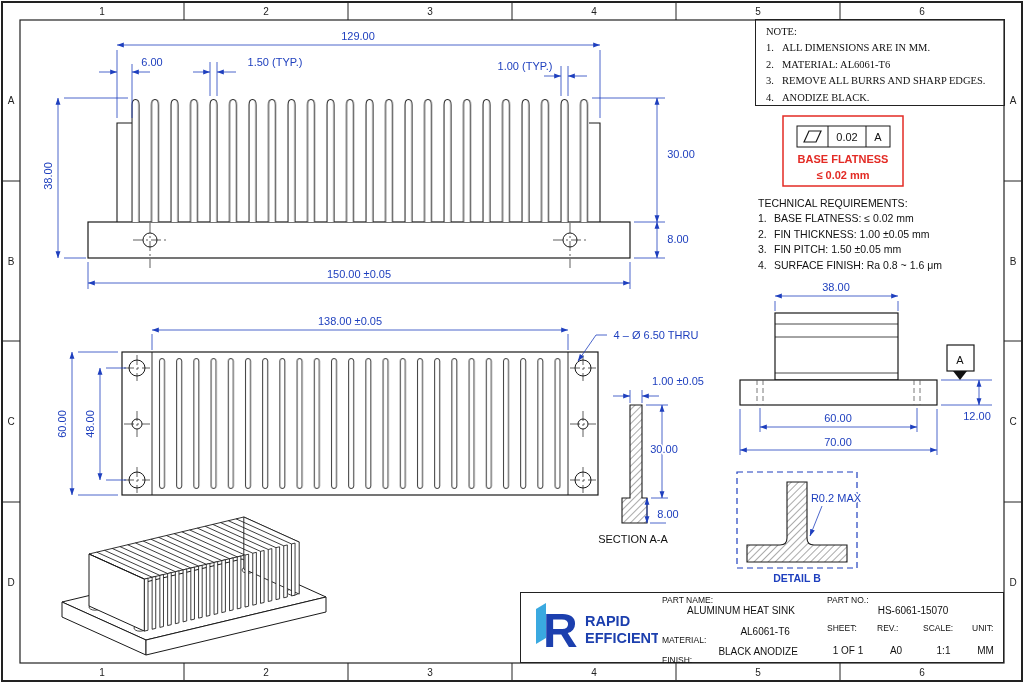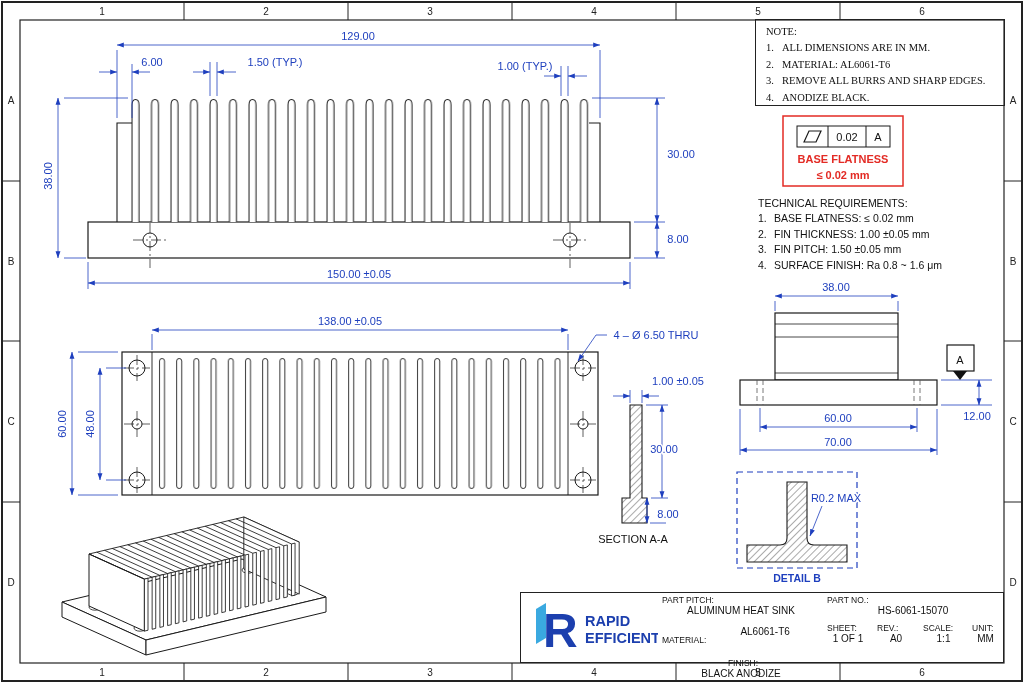--- a/index.html
+++ b/index.html
@@ -20,28 +20,28 @@
   .techbox{position:absolute;left:758px;top:196px;width:246px;font-size:10.5px;line-height:15.4px;}
   .numline{display:flex;}
   .numline .no{width:16px;flex:none;}
   .tb{position:absolute;left:520px;top:592px;width:484px;height:71px;border:1.5px solid #222;box-sizing:border-box;}
   .tb .cell{position:absolute;box-sizing:border-box;border-color:#222;border-style:solid;border-width:0;}
   .tb .lbl{font-size:8.5px;color:#111;padding:2px 0 0 4px;}
   .tb .val{font-size:10px;text-align:center;}
   .c-pn   {left:137px;top:0;width:166px;height:28px;border-left-width:1.2px;}
   .c-pno  {left:302px;top:0;width:180px;height:28px;border-left-width:1.2px;}
   .c-mat  {left:137px;top:28px;width:166px;height:21px;border-left-width:1.2px;border-top-width:1.2px;display:flex;align-items:center;}
-  .c-fin  {left:137px;top:49px;width:166px;height:19px;border-left-width:1.2px;border-top-width:1.2px;display:flex;align-items:center;flex-direction:column;}
+  .c-fin  {left:137px;top:49px;width:166px;height:19px;border-left-width:1.2px;border-top-width:1.2px;display:flex;align-items:center;}
   .c-mat .lbl,.c-fin .lbl{padding:0 0 0 4px;margin-top:16px;}
   .c-mat .val,.c-fin .val{flex:1;}
   .c-sheet{left:302px;top:28px;width:50px;height:40px;border-left-width:1.2px;border-top-width:1.2px;}
   .c-rev  {left:352px;top:28px;width:46px;height:40px;border-left-width:1.2px;border-top-width:1.2px;}
   .c-scale{left:398px;top:28px;width:49px;height:40px;border-left-width:1.2px;border-top-width:1.2px;}
   .c-unit {left:447px;top:28px;width:35px;height:40px;border-left-width:1.2px;border-top-width:1.2px;}
-  .c-sheet .val,.c-rev .val,.c-scale .val,.c-unit .val{margin-top:0;}
+  .c-sheet .val,.c-rev .val,.c-scale .val,.c-unit .val{margin-top:12px;}
   .c-logo{left:0;top:0;width:137px;height:68px;}
 </style>
 </head>
 <body>
 
 <div class="sheet">
 
 <svg width="1024" height="683" viewBox="0 0 1024 683">
   <defs>
     <marker id="arr" viewBox="0 0 10 10" refX="9.5" refY="5" markerWidth="9" markerHeight="9" orient="auto-start-reverse">
@@ -361,21 +361,21 @@
 <div class="tb">
   <div class="cell c-logo">
     <svg width="137" height="68" viewBox="0 0 137 68">
       <polygon points="15,16 25,10 25,45 15,51" style="fill:var(--logolight)"></polygon>
       <text x="22" y="54" font-size="48" font-weight="bold" style="fill:var(--logodark)">R</text>
       <text x="64" y="33" font-size="14.5" font-weight="bold" style="fill:var(--logodark)">RAPID</text>
       <text x="64" y="50" font-size="14.5" font-weight="bold" style="fill:var(--logodark)">EFFICIENT</text>
     </svg>
   </div>
   <div class="cell c-pn">
-    <div class="lbl">PART PITCH:</div>
+    <div class="lbl">PART NAME:</div>
     <div class="val">ALUMINUM HEAT SINK</div>
   </div>
   <div class="cell c-pno">
     <div class="lbl">PART NO.:</div>
     <div class="val">HS-6061-15070</div>
   </div>
   <div class="cell c-mat">
     <div class="lbl">MATERIAL:</div>
     <div class="val">AL6061-T6</div>
   </div>

